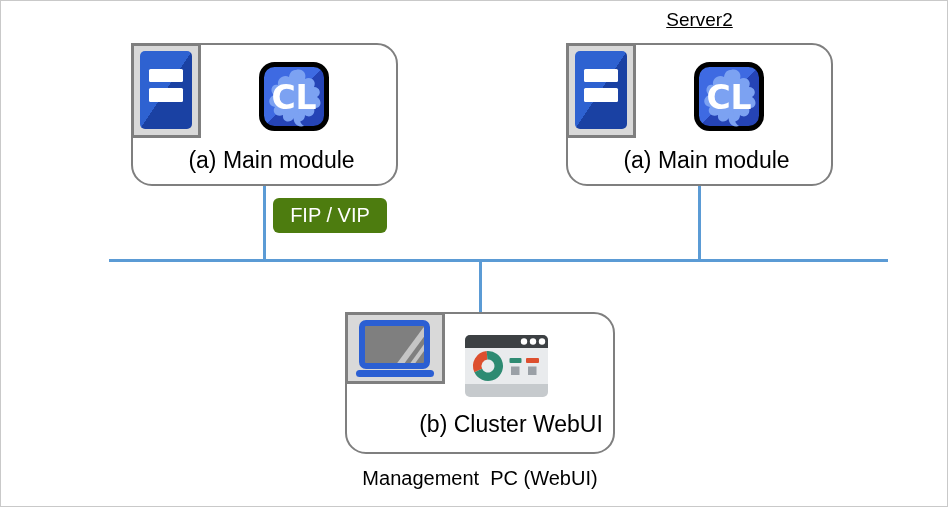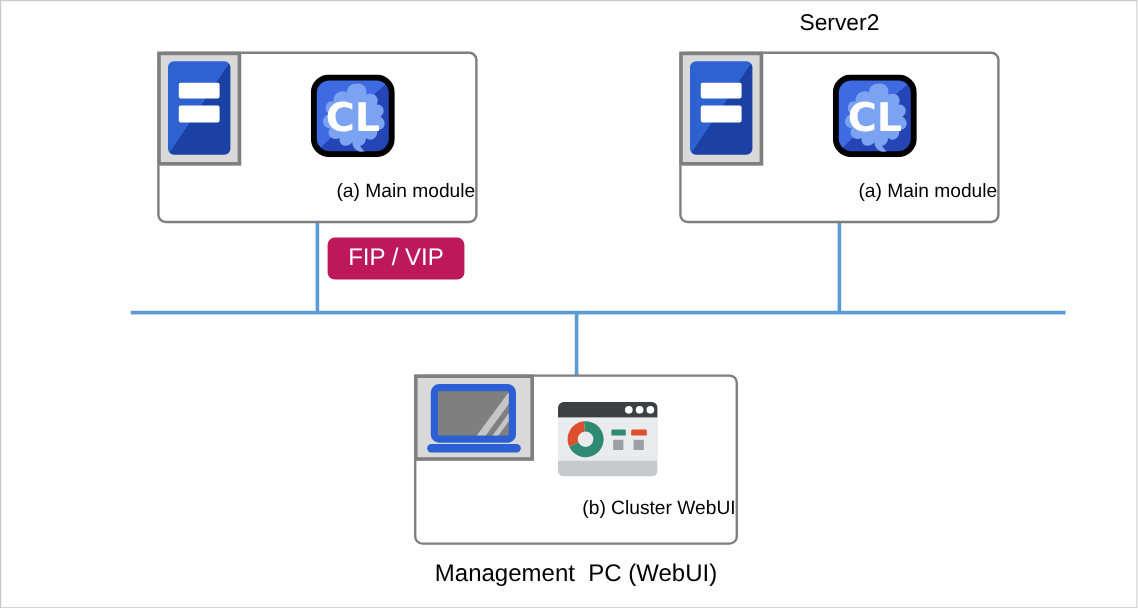--- a/index.html
+++ b/index.html
@@ -8,33 +8,33 @@
     border:1px solid #C9C9C9;box-sizing:border-box;overflow:hidden;
     font-family:"Liberation Sans", sans-serif;color:#000;
   }
   .abs{position:absolute;}
   .node-title{
     position:absolute;top:6px;height:26px;line-height:26px;
     text-align:center;font-size:19px;color:#000;
   }
   .node-box{
     position:absolute;background:#FFFFFF;border:2.5px solid #7F7F7F;
-    border-radius:7px;box-sizing:border-box;z-index:2;
+    border-radius:21px;box-sizing:border-box;z-index:2;
   }
   .icon-panel{
     position:absolute;background:#D9D9D9;border:3px solid #7F7F7F;
     box-sizing:border-box;z-index:3;
   }
   .module-label{
     position:absolute;left:0;right:0;bottom:12px;height:24px;line-height:24px;
-    text-align:right;font-size:16px;color:#000;
+    text-align:center;font-size:23px;color:#000;
   }
   .badge{
     position:absolute;left:272px;top:197px;width:114px;height:35px;
-    background:#be185d;border-radius:6px;color:#FFFFFF;font-size:20px;
+    background:#4d7c0f;border-radius:6px;color:#FFFFFF;font-size:20px;
     line-height:35px;text-align:center;z-index:4;
   }
   .net{position:absolute;background:#5B9BD5;z-index:1;}
   .caption{
     position:absolute;text-align:center;font-size:20px;line-height:26px;
     color:#000;white-space:pre;
   }
 </style>
 </head>
 <body>
@@ -55,21 +55,21 @@
           <rect x="17" y="11" width="59" height="37" rx="2"></rect>
         </clipPath>
     </defs>
   </svg>
 
   <div class="net abs" style="left:108px;top:258px;width:779px;height:3px;"></div>
   <div class="net abs" style="left:262px;top:184px;width:3px;height:75px;"></div>
   <div class="net abs" style="left:697px;top:184px;width:3px;height:75px;"></div>
   <div class="net abs" style="left:478px;top:259px;width:3px;height:53px;"></div>
 
-  <div class="node-title" style="left:565px;width:267px;">Server2</div>
+  <div class="node-title" style="left:565px;width:267px;text-decoration:underline;">Server2</div>
 
   <div class="node-box" style="left:130px;top:42px;width:267px;height:143px;">
     <div class="icon-panel" style="left:-2.5px;top:-2.5px;width:70px;height:95px;">
       <svg width="64" height="89" viewBox="0 0 64 89">
         <rect x="6" y="5" width="52" height="78" rx="5" fill="url(#towerGrad)"></rect>
         <rect x="15" y="23" width="34" height="13" rx="1.5" fill="#FFFFFF"></rect>
         <rect x="15" y="42" width="34" height="14" rx="1.5" fill="#FFFFFF"></rect>
       </svg>
     </div>
     <div class="abs" style="left:126px;top:17px;width:70px;height:69px;">

